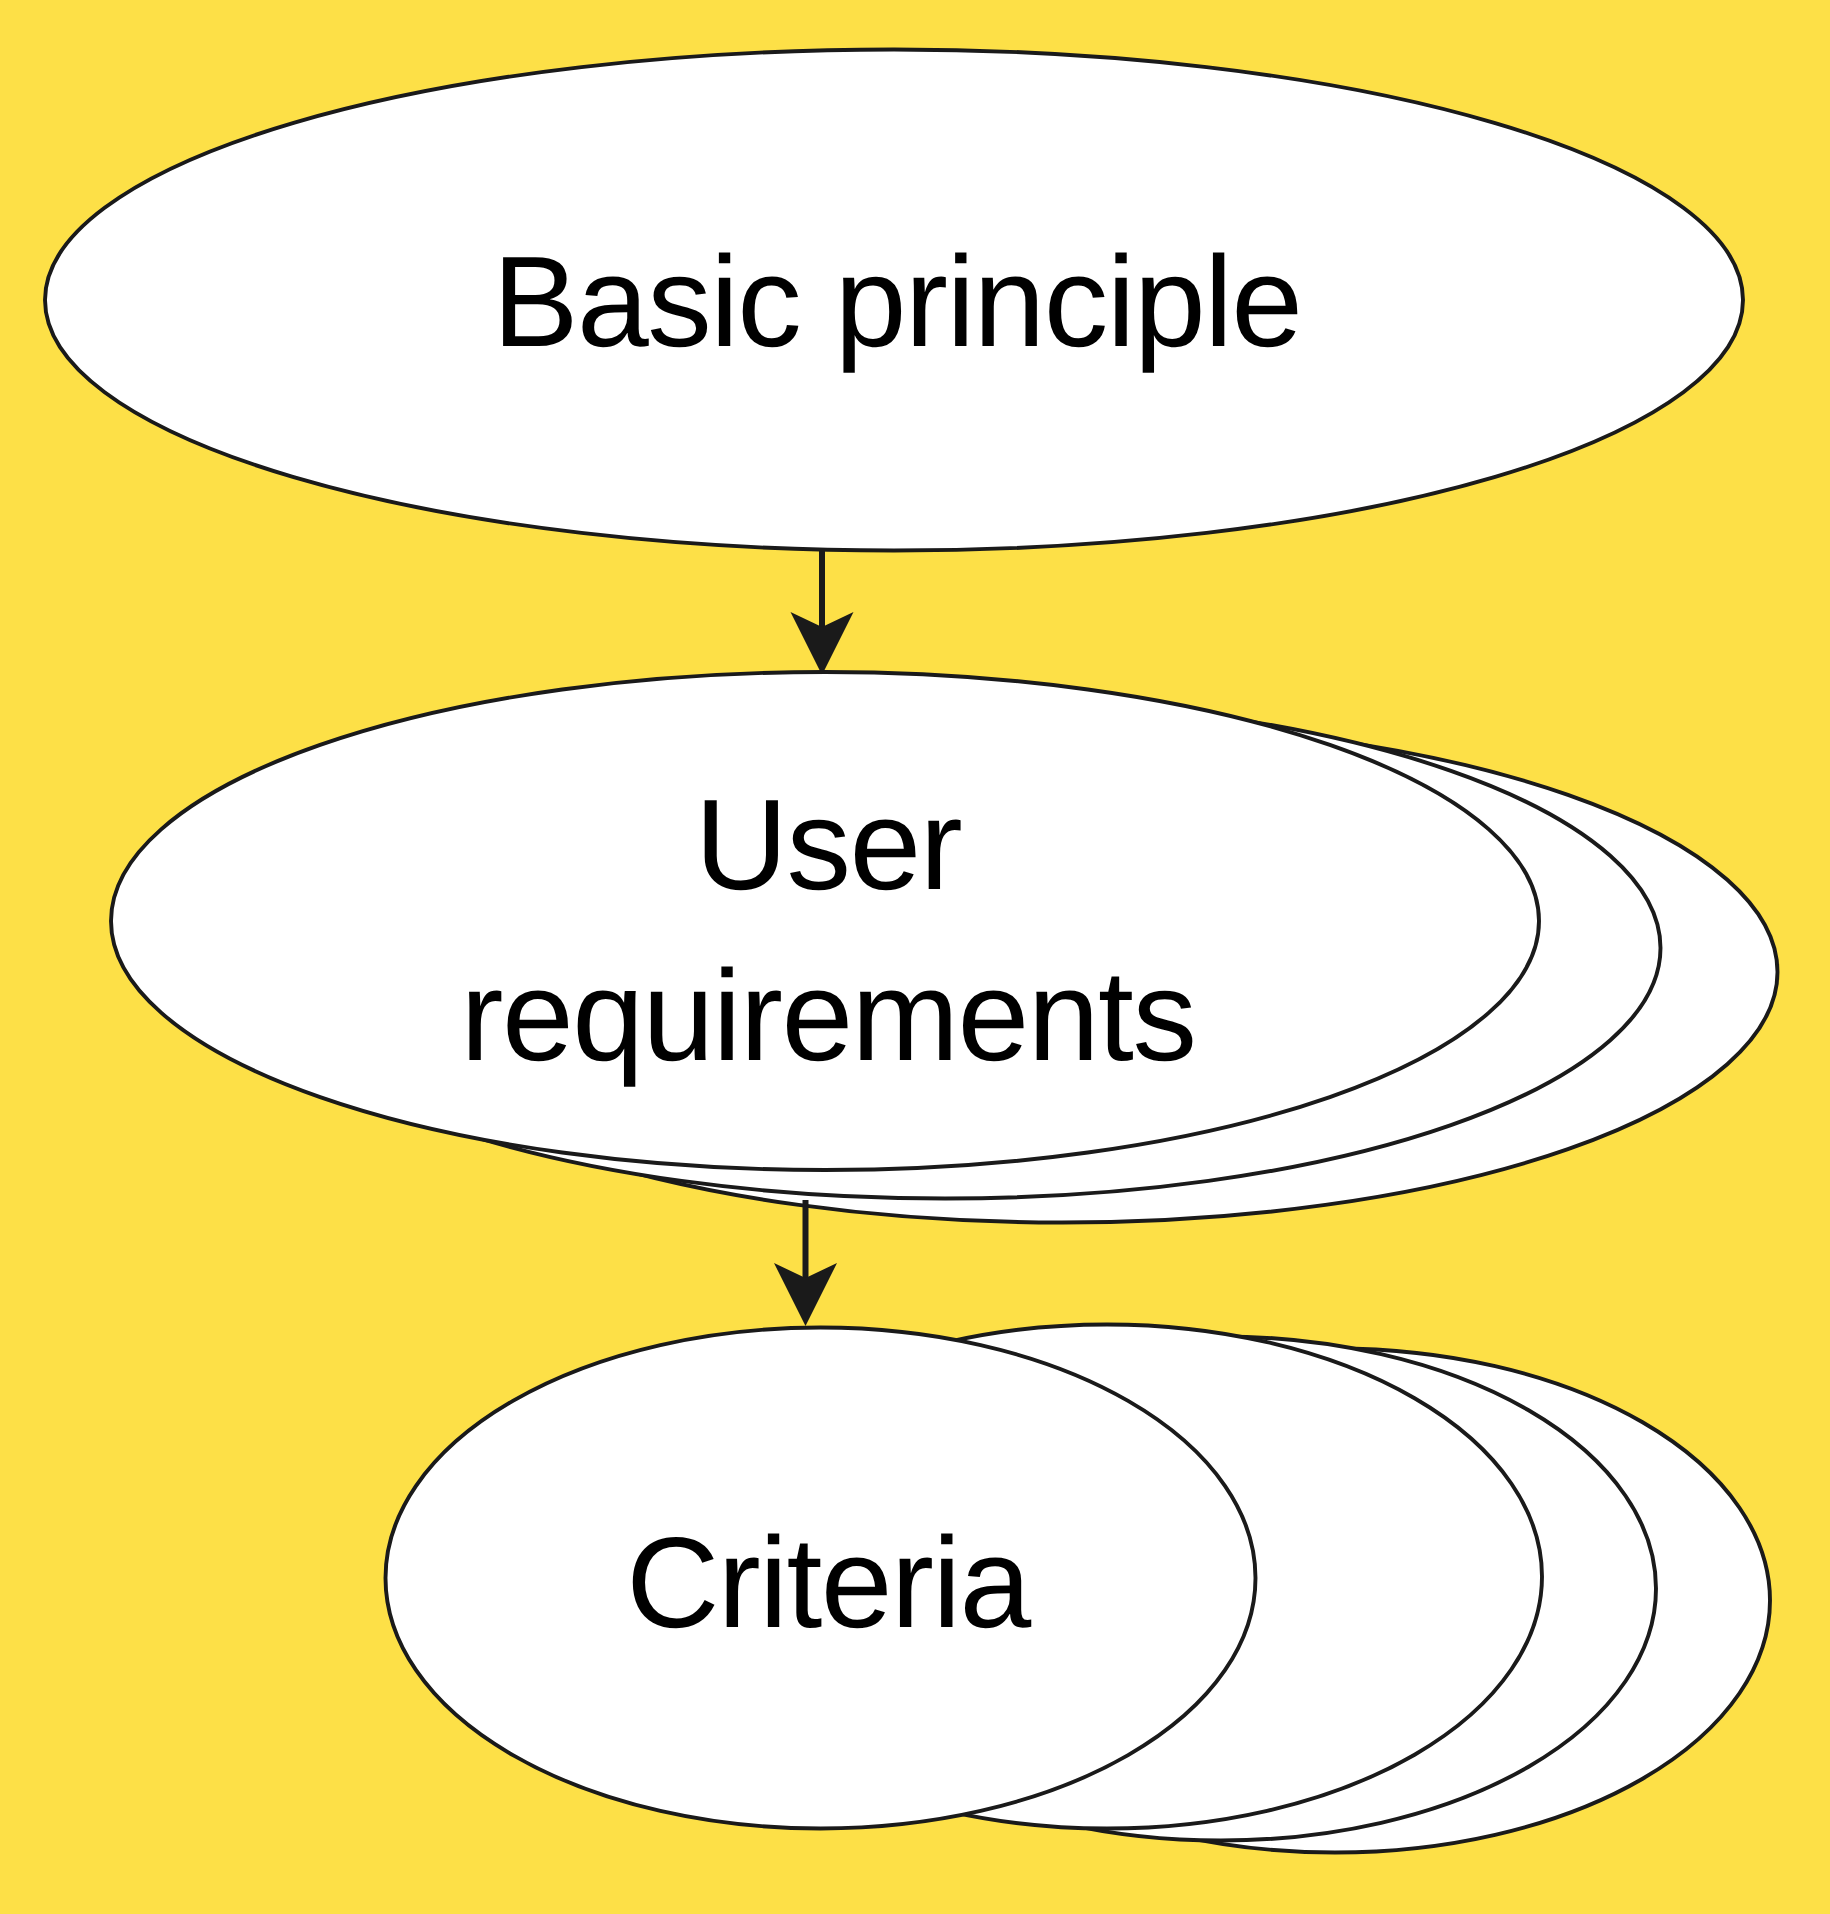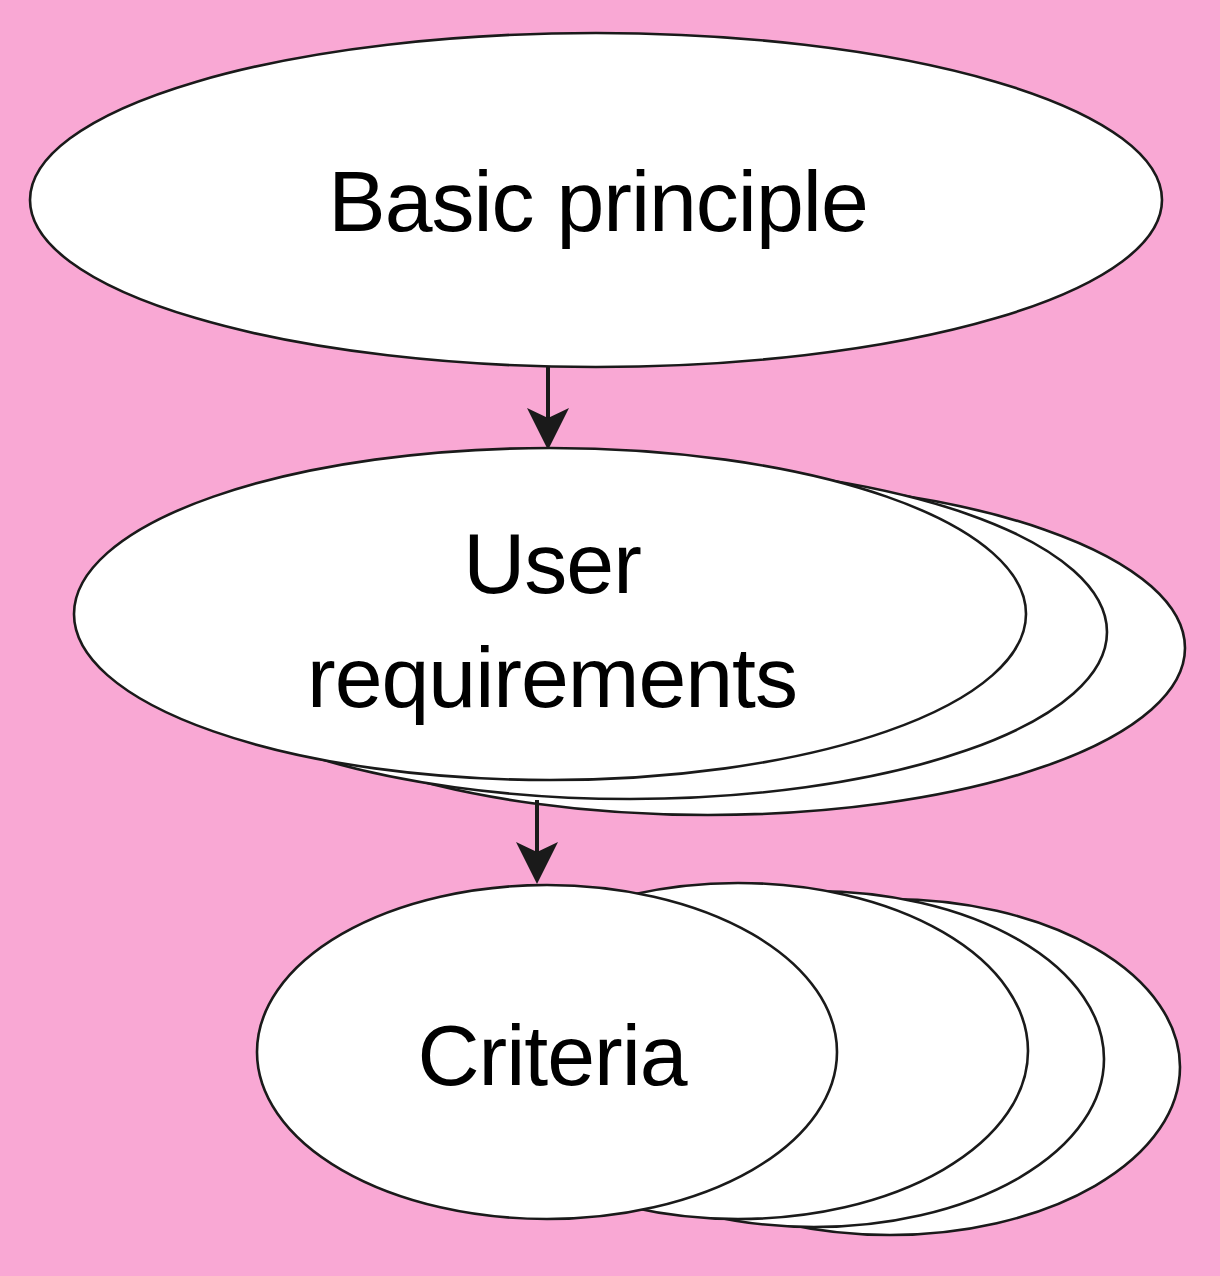--- a/index.html
+++ b/index.html
@@ -10,21 +10,21 @@
   body {
     width: 1220px;
     height: 1276px;
     overflow: hidden;
     font-family: "Liberation Sans", sans-serif;
   }
   #diagram-root {
     position: relative;
     width: 1220px;
     height: 1276px;
-    background: #f9a8d4;
+    background: #fde047;
   }
   #diagram-svg {
     position: absolute;
     top: 0;
     left: 0;
     width: 1220px;
     height: 1276px;
     display: block;
   }
   .node-shape {

